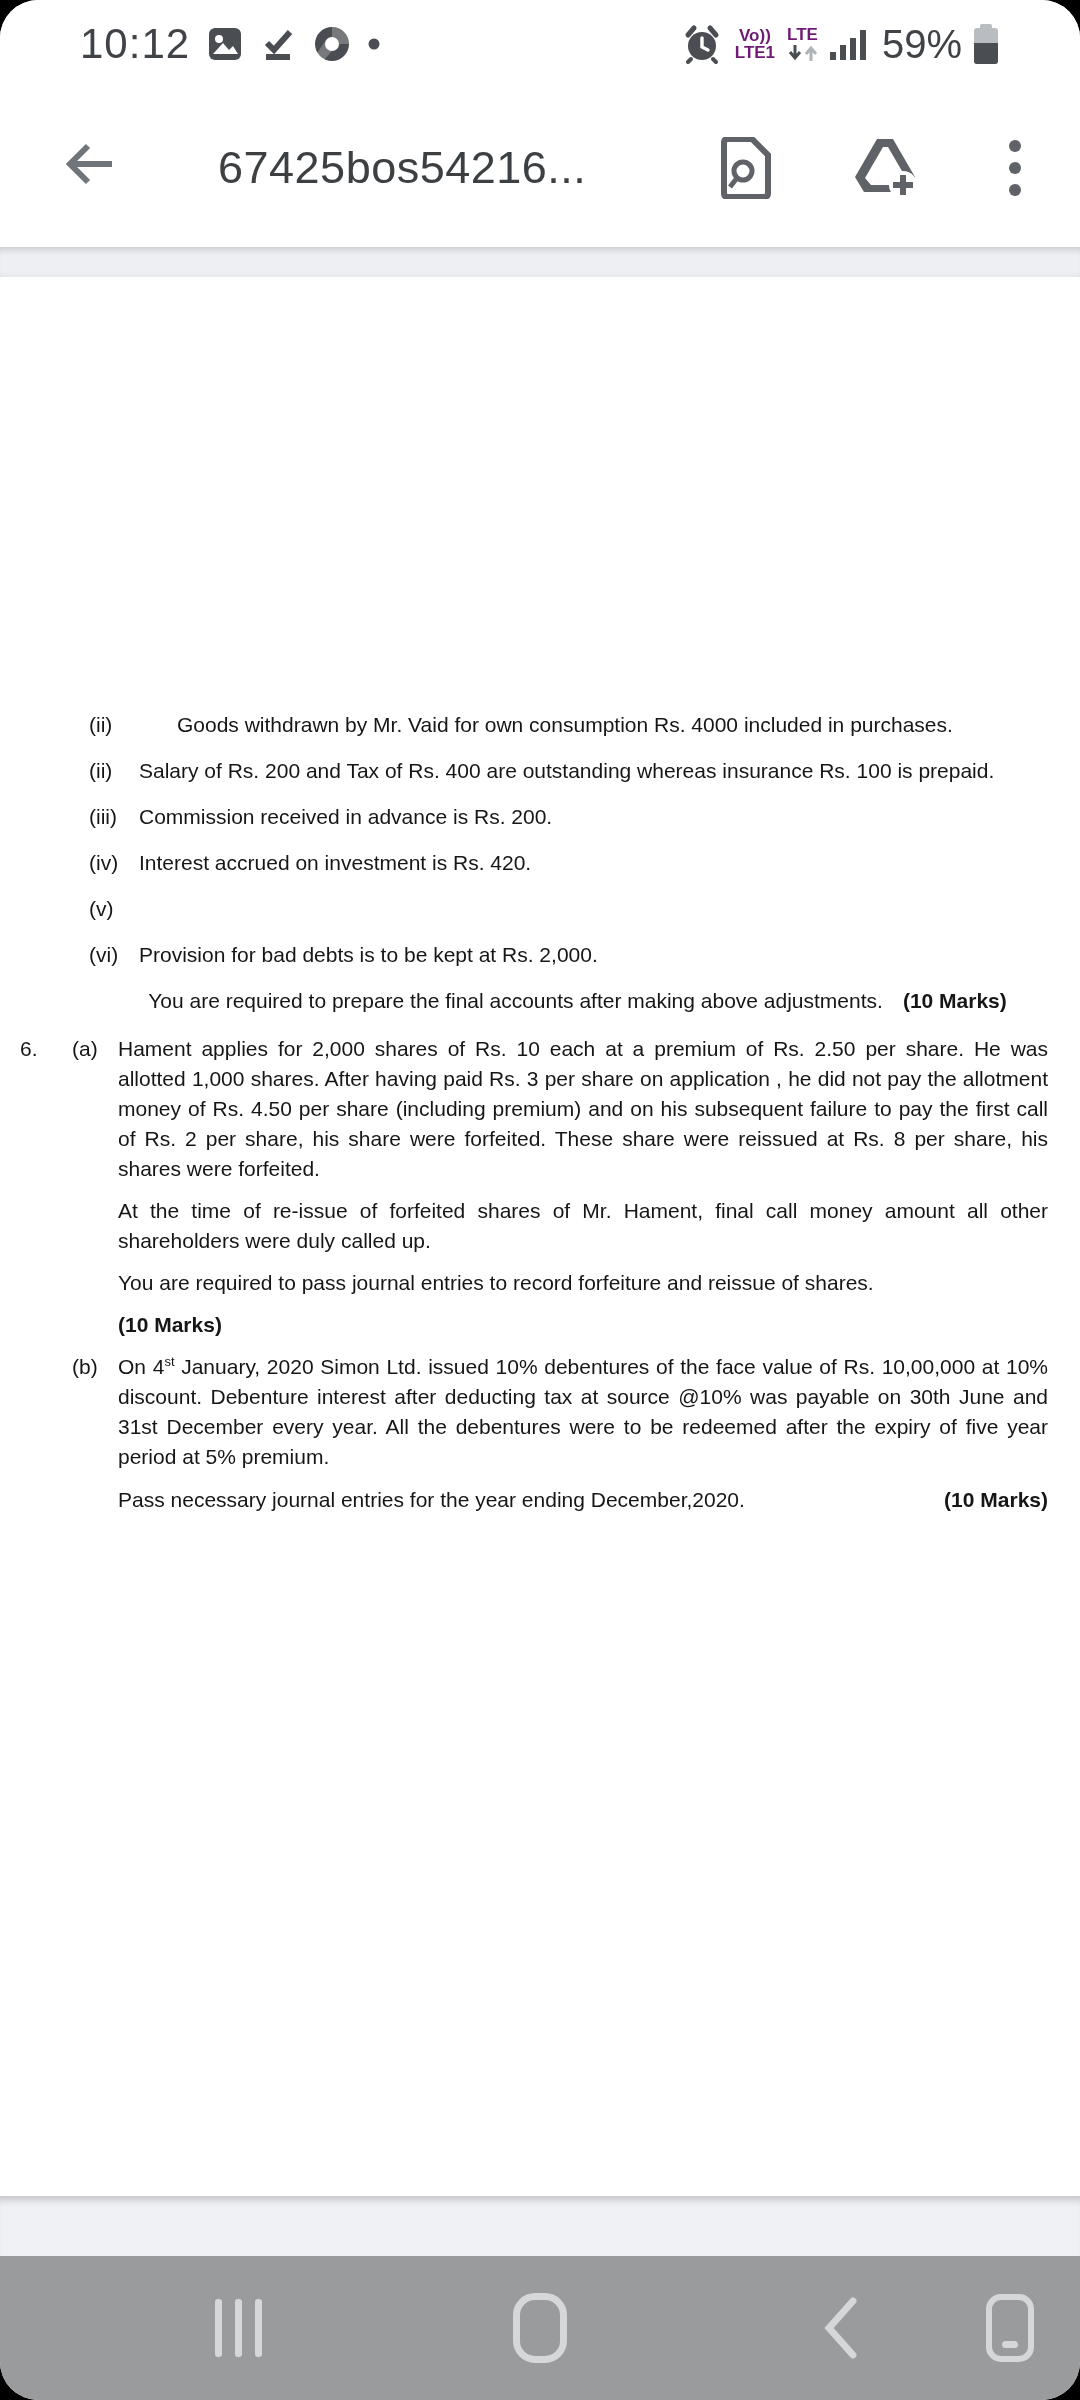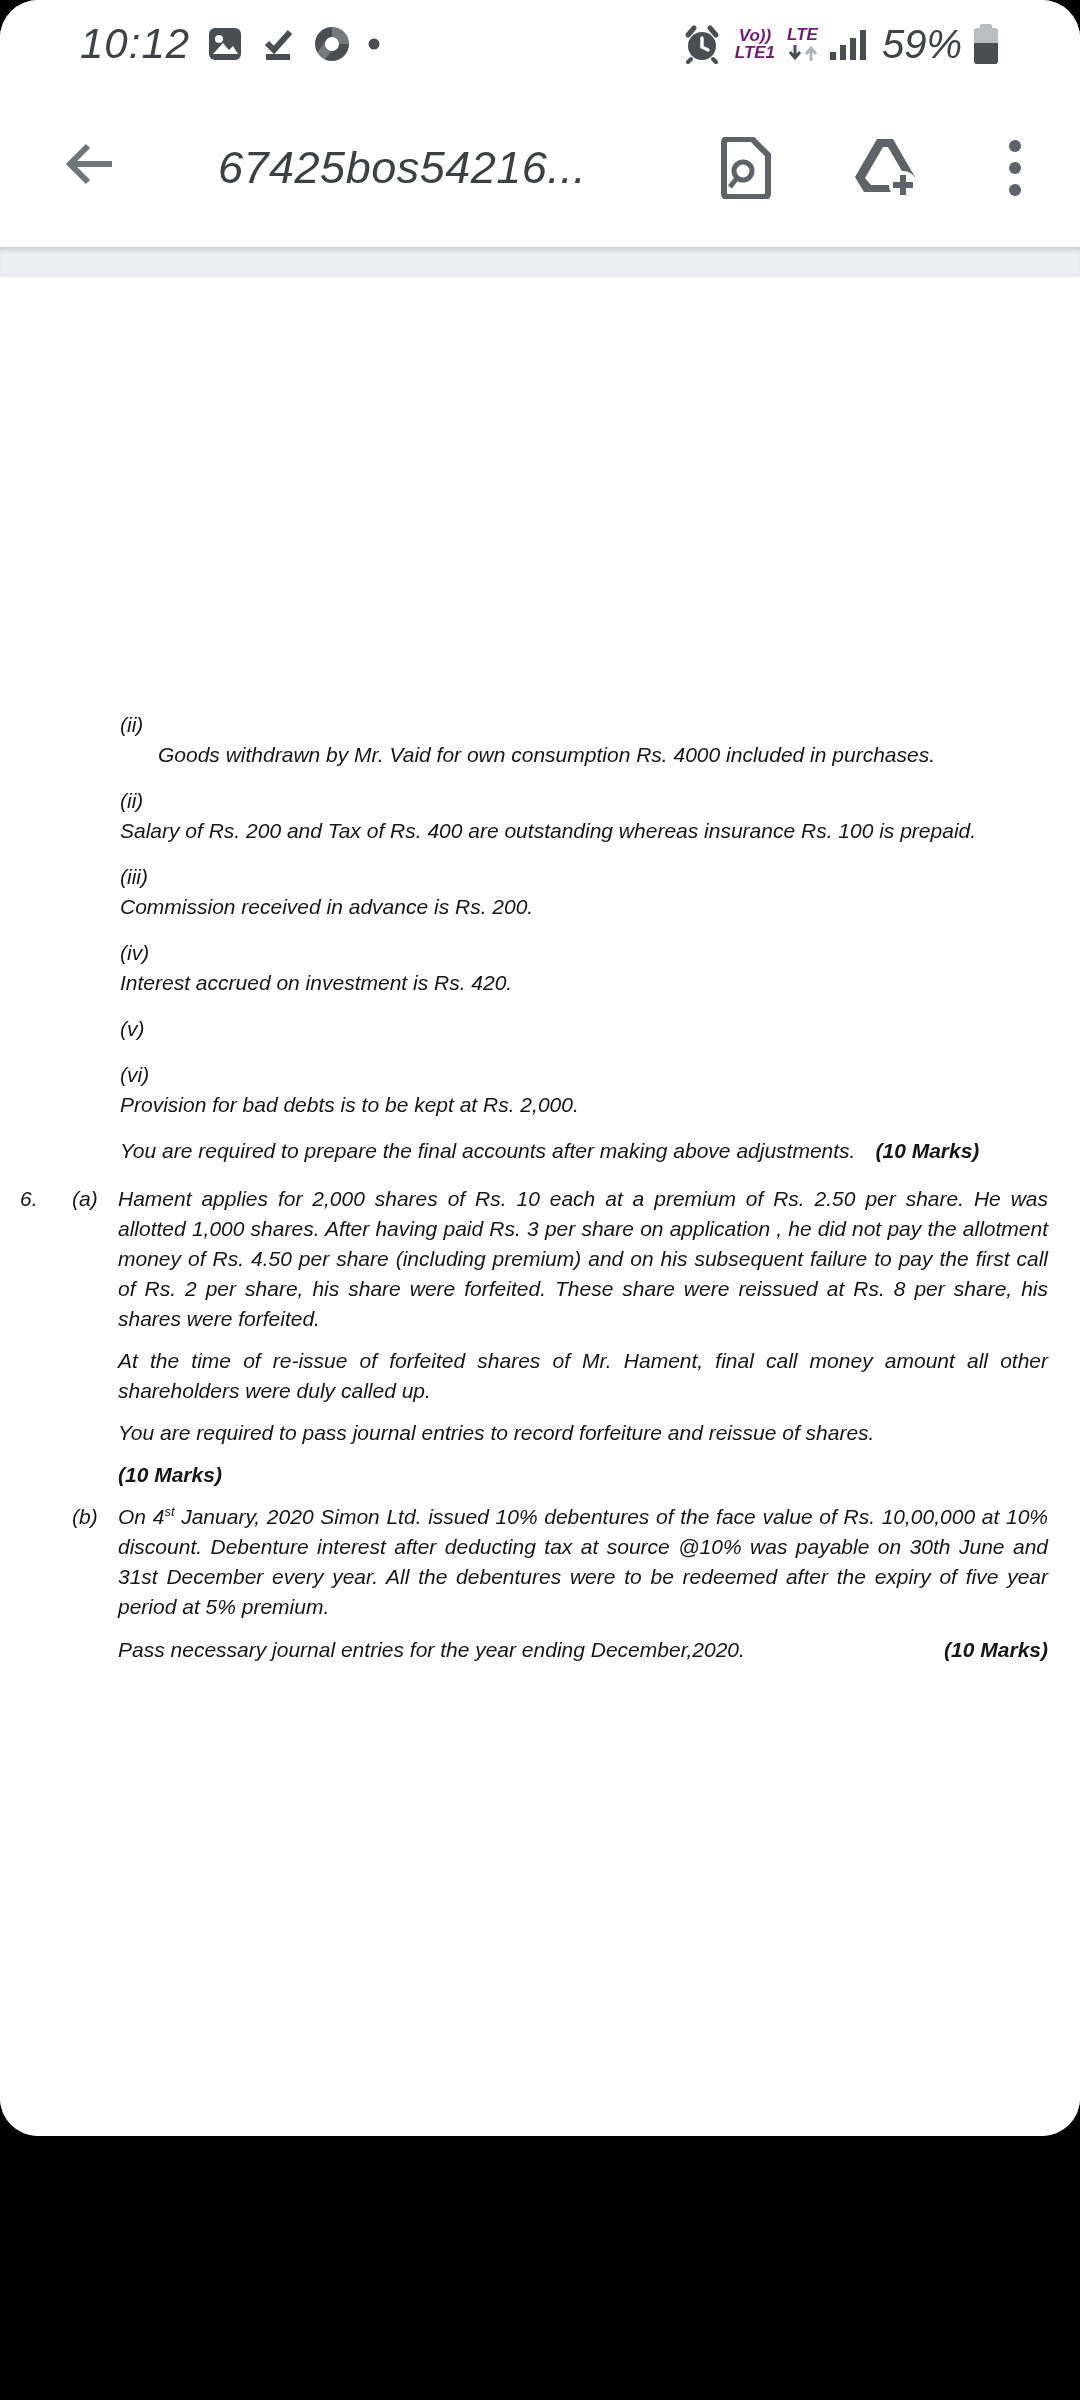--- a/index.html
+++ b/index.html
@@ -1,20 +1,19 @@
 <!DOCTYPE html>
 <html><head>
 <meta charset="utf-8">
 <style>
   html,body{margin:0;padding:0;background:#000;}
   .screen{
-    position:relative;width:1080px;height:2136px;background:#fff;
+    position:relative;width:1080px;height:2400px;background:#fff;
     border-radius:38px;overflow:hidden;
     font-family:"Liberation Sans", sans-serif;
-    font-style:italic;
   }
   
   .status-bar{position:absolute;top:0;left:0;width:1080px;height:88px;background:#fff;}
   .sb-left{position:absolute;left:80px;top:0;height:88px;display:flex;align-items:center;gap:17px;}
   .sb-time{font-size:42px;color:#3f4246;letter-spacing:1px;}
   .sb-right{position:absolute;right:82px;top:0;height:88px;display:flex;align-items:center;gap:12px;}
   .sb-icon{display:block;}
   .stack{display:flex;flex-direction:column;align-items:center;line-height:1;color:#701a75;}
   .stack .t1{font-size:17px;font-weight:700;}
   .stack .t2{font-size:17px;font-weight:700;}
@@ -32,24 +31,24 @@
   .ab-ic{position:absolute;top:0;height:159px;display:flex;align-items:center;justify-content:center;width:90px;}
   .ic-find{left:700px;}
   .ic-drive{left:842px;}
   .ic-more{left:970px;}
   
   .divider-band{position:absolute;top:247px;left:0;width:1080px;height:30px;background:#edeff2;
     box-shadow:inset 0 7px 7px -5px rgba(0,0,0,0.18), inset 0 -5px 6px -5px rgba(0,0,0,0.07);}
   
   .pdf-page{position:absolute;top:277px;left:0;width:1080px;height:1919px;background:#fff;color:#161616;}
   .doc{position:absolute;top:433px;left:0;width:1080px;font-size:21px;line-height:30px;}
-  .list-row{display:flex;padding-left:120px;padding-right:28px;margin-bottom:16px;flex-direction:column;}
+  .list-row{display:flex;padding-left:89px;padding-right:28px;margin-bottom:16px;}
   .list-row .num{flex:none;width:50px;}
   .list-row.wide .txt{margin-left:38px;}
-  .req-row{display:flex;justify-content:flex-start;padding-left:120px;padding-right:45px;margin-bottom:18px;}
+  .req-row{display:flex;justify-content:center;padding-left:120px;padding-right:45px;margin-bottom:18px;}
   .req-row .marks{font-weight:700;white-space:nowrap;margin-left:20px;}
   .q6{display:flex;padding-left:20px;}
   .q6 .qnum{flex:none;width:52px;}
   .q6 .qletter{flex:none;width:46px;}
   .q6 .qbody{width:930px;}
   .qbody p{margin:0 0 12px 0;text-align:justify;}
   .qbody .plain{text-align:left;}
   .marks-right{text-align:right;font-weight:700;padding-right:12px;margin:0 0 0 0;}
   .b-req{display:flex;justify-content:space-between;margin-top:13px;gap:20px;}
   .b-req .marks{font-weight:700;white-space:nowrap;margin-left:20px;}

